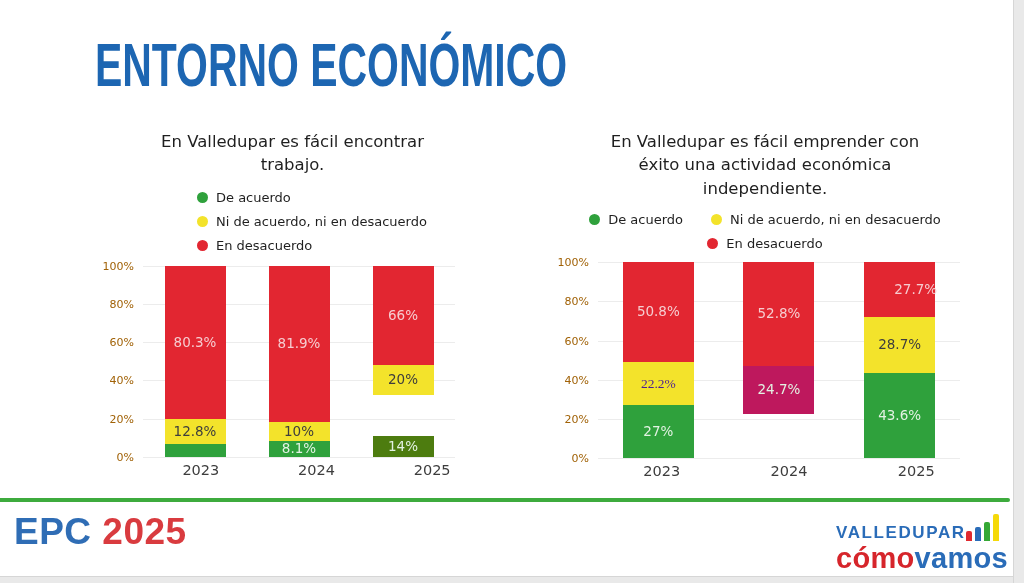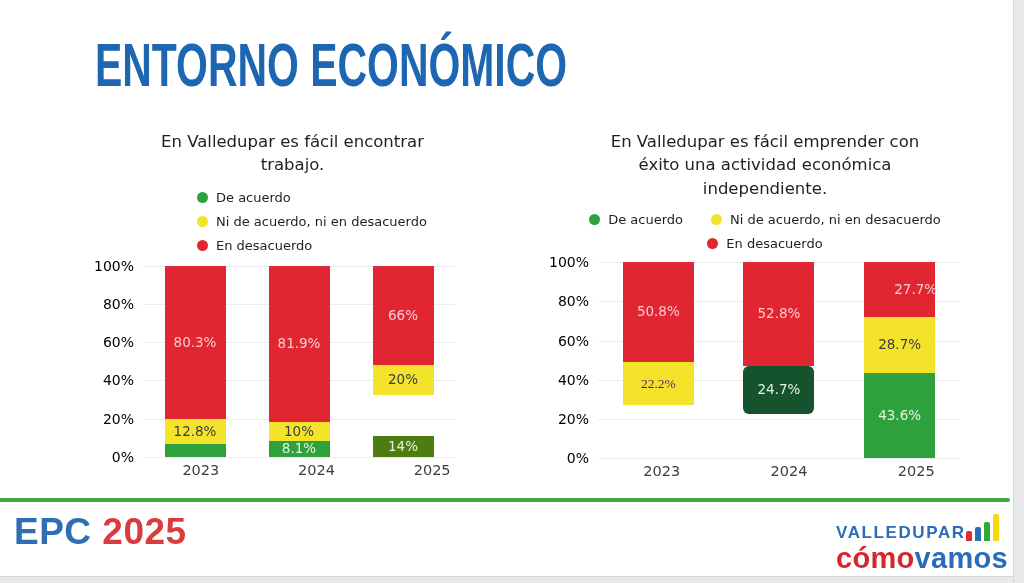--- a/index.html
+++ b/index.html
@@ -37,21 +37,21 @@
     display:flex; flex-wrap:wrap; justify-content:center;
     column-gap:28px; row-gap:9px; max-width:400px; margin:9px auto 11px;
   }
   .legend-item { display:flex; align-items:center; gap:8px; white-space:nowrap; }
   .legend-dot { width:11px; height:11px; border-radius:50%; flex:0 0 auto; }
   
   .chart-row { display:flex; }
   .ylabels { width:48px; position:relative; flex:0 0 auto; }
   .ytick {
     position:absolute; right:9px; transform:translateY(-50%);
-    font-size:14px; color:#000000; font-family:"DejaVu Sans", sans-serif;
+    font-size:11px; color:#a16207; font-family:"DejaVu Sans", sans-serif;
   }
   .plot { position:relative; flex:1; }
   .chart-block.left  .plot { height:191px; }
   .chart-block.right .plot { height:196px; }
   .chart-block.left  .chart-row { width:360px; }
   .chart-block.right .chart-row { width:410px; }
   .gridline { position:absolute; left:0; right:0; height:1px; background:#ececec; }
   .bars { position:absolute; left:0; right:0; top:0; bottom:0; display:flex; justify-content:space-around; }
   .slot { height:100%; display:flex; }
   .chart-block.left  .slot, .chart-block.left  .cat { width:61px; }
@@ -209,28 +209,31 @@
             <div class="gridline" style="top: 0%;"></div>
           <div class="bars">
               <div class="slot">
                 <div class="bar">
                   <div class="seg" style="height: 50.8%; background: rgb(226, 38, 49);">
                     <span style="color: rgb(246, 204, 208);">50.8%</span>
                   </div>
                   <div class="seg" style="height: 22.2%; background: rgb(243, 227, 43);">
                     <span style="color: #4c1d95; font-family: Liberation Serif, serif;">22.2%</span>
                   </div>
+                  <div class="seg" style="height: 27%; background: rgb(47, 161, 60);">
+                    <span style="color: rgb(227, 242, 227);">27%</span>
+                  </div>
                 </div>
               </div>
               <div class="slot">
                 <div class="bar">
                   <div class="seg" style="height: 52.8%; background: rgb(226, 38, 49);">
                     <span style="color: rgb(246, 204, 208);">52.8%</span>
                   </div>
-                  <div class="seg" style="height: 24.7%; background: #14532d; border-radius: 6px;">
+                  <div class="seg" style="height: 24.7%; background: #be185d;">
                     <span style="color: rgb(227, 242, 227);">24.7%</span>
                   </div>
                 </div>
               </div>
               <div class="slot">
                 <div class="bar">
                   <div class="seg" style="height: 27.7%; background: rgb(226, 38, 49);">
                     <span style="color: rgb(246, 204, 208); margin-left: 32px;">27.7%</span>
                   </div>
                   <div class="seg" style="height: 28.7%; background: rgb(243, 227, 43);">

